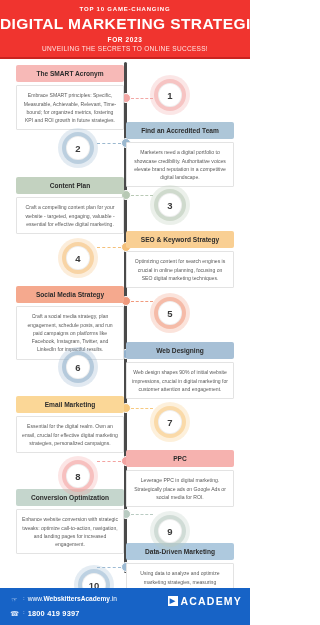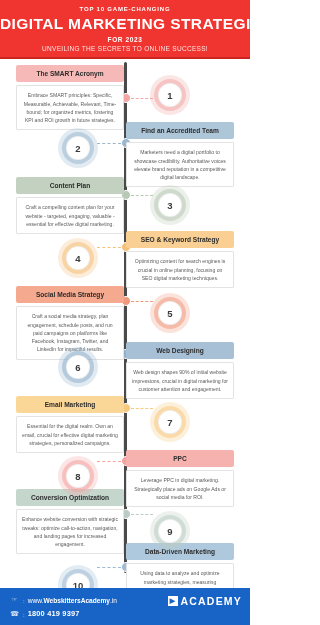--- a/index.html
+++ b/index.html
@@ -79,21 +79,21 @@
     display:flex; align-items:center; justify-content:center;
     font-size:9.5px; font-weight:bold; color:#3a3a3a;
     border:1px solid rgba(0,0,0,0.06);
   }
 
   
   .footer {
     position:absolute; left:0; top:588px; width:250px; height:37px;
     background:#1763c6;
   }
-  .f-line { position:absolute; display:flex; align-items:flex-end; }
+  .f-line { position:absolute; display:flex; align-items:flex-start; }
   .f-line.url  { left:10px; top:7px; }
   .f-line.tel  { left:10px; top:21px; }
   .f-ico {
     width:9px; height:9px; margin-right:4px; display:flex;
     align-items:center; justify-content:center; color:#cfe0f7; font-size:7px;
   }
   .f-sep { color:#cfe0f7; font-size:6px; margin-right:3px; }
   .f-url { font-size:6.6px; color:#ffffff; }
   .f-url b { font-weight:bold; }
   .f-tel { font-size:7.4px; color:#ffffff; font-weight:bold; letter-spacing:0.2px; }
@@ -246,21 +246,21 @@
       <div class="numwrap" style="top: 456px; left: 58px;">
         <div class="ring-o" style="background: rgb(243, 163, 160);"></div>
         <div class="ring-m" style="background: rgb(243, 163, 160);"></div>
         <div class="ring-i">8</div>
       </div>
       <div class="numwrap" style="top: 511px; left: 150px;">
         <div class="ring-o" style="background: rgb(185, 203, 194);"></div>
         <div class="ring-m" style="background: rgb(185, 203, 194);"></div>
         <div class="ring-i">9</div>
       </div>
-      <div class="numwrap" style="top: 565px; left: 58px;">
+      <div class="numwrap" style="top: 565px; left: 74px;">
         <div class="ring-o" style="background: rgb(157, 187, 212);"></div>
         <div class="ring-m" style="background: rgb(157, 187, 212);"></div>
         <div class="ring-i">10</div>
       </div>
     </div>
 
   <div class="footer">
     <div class="f-line url">
       <span class="f-ico">☞</span>
       <span class="f-sep">:</span>

